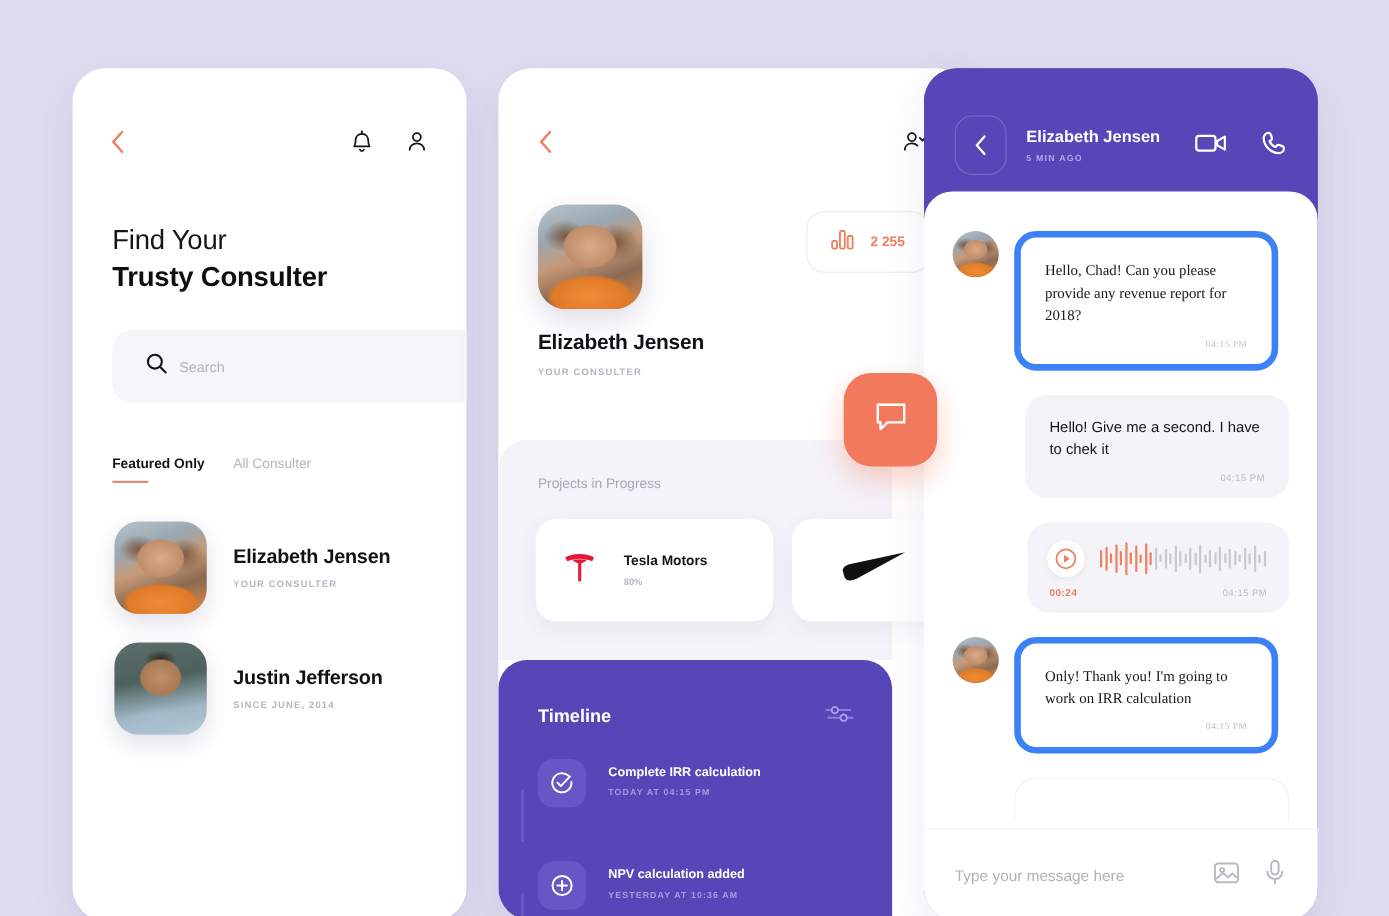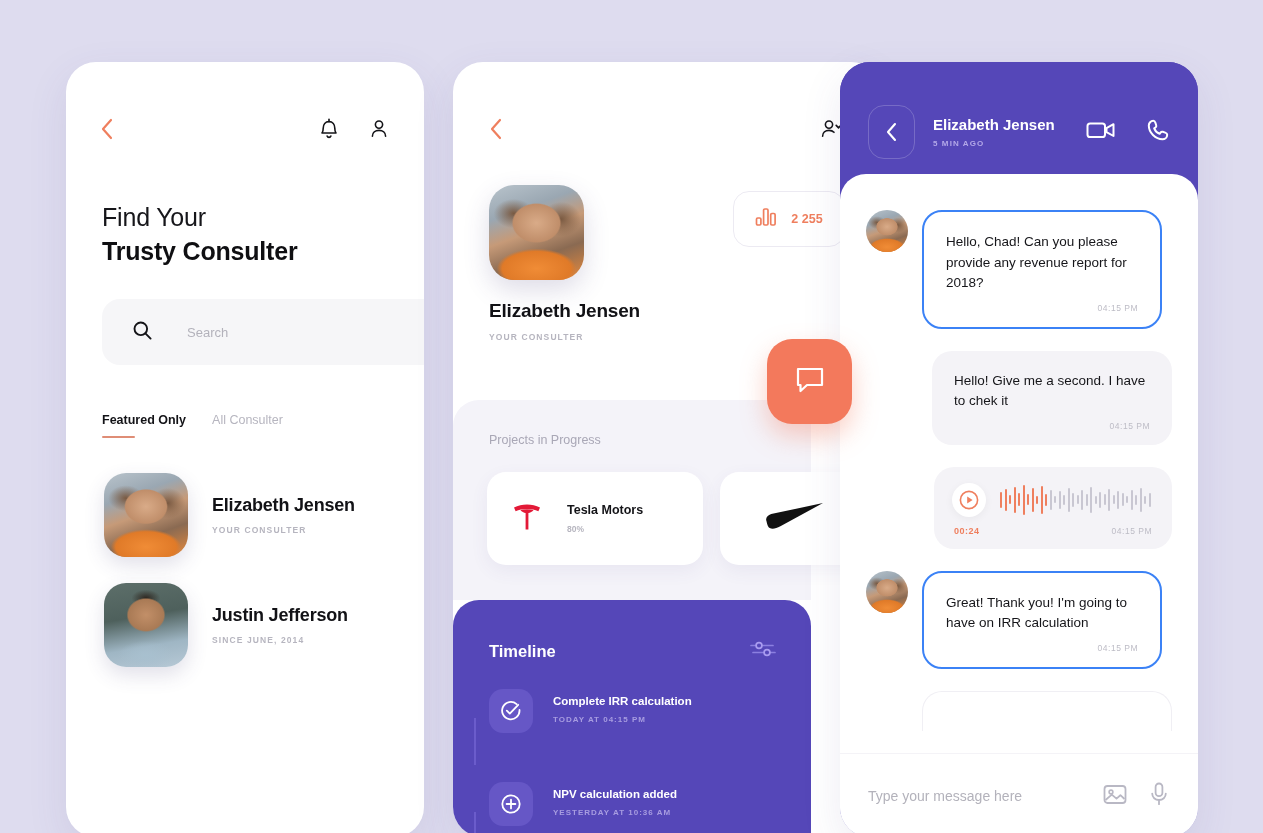--- a/index.html
+++ b/index.html
@@ -34,21 +34,21 @@
   .p1-heading { padding: 58px 36px 0 36px; }
   .p1-heading .line1 { font-size: 25px; color: #16161a; font-weight: 400; letter-spacing: -0.2px; }
   .p1-heading .line2 { font-size: 25px; color: #0f0f12; font-weight: 700; letter-spacing: -0.2px; margin-top: 5px; }
 
   .search-box {
     margin: 33px 0 0 36px;
     height: 66px;
     background: #f6f6f8;
     border-radius: 18px;
     display: flex; align-items: center;
-    padding-left: 30px; gap: 34px;
+    padding-left: 30px; gap: 10px;
     width: 340px;
   }
   .search-placeholder { font-size: 13px; color: #b3b2bb; }
 
   .tabs { display: flex; gap: 26px; padding: 48px 0 0 36px; align-items: flex-start; }
   .tab { font-size: 12.5px; position: relative; padding-bottom: 11px; }
   .tab.active { color: #131317; font-weight: 700; }
   .tab.inactive { color: #b6b5bf; font-weight: 400; }
   .tab.active::after {
     content:""; position:absolute; left:0; bottom:0; width: 33px; height: 2.5px;
@@ -150,21 +150,21 @@
     background: #fff; border-radius: 26px 26px 26px 26px;
     padding: 36px 26px 0 26px;
     overflow: hidden;
   }
   .msg-row { display: flex; gap: 14px; align-items: flex-start; margin-bottom: 22px; }
   .msg-avatar { width: 42px; height: 42px; border-radius: 50%; overflow: hidden; flex: 0 0 auto; position: relative; }
   .bubble {
     border-radius: 20px; padding: 20px 22px 14px 22px; position: relative;
     max-width: 240px;
   }
-  .bubble.incoming { background: #fff; border: 2px solid #3b82f6; }
+  .bubble.incoming { background: #fff; border: 6px solid #3b82f6; font-family: Liberation Serif, serif; }
   .bubble.outgoing { background: #f4f3f7; }
   .bubble-text { font-size: 13.5px; color: #16161a; line-height: 1.52; }
   .bubble-time { font-size: 8.5px; color: #bdbcc6; text-align: right; margin-top: 9px; letter-spacing: 0.5px; }
   .row-right { justify-content: flex-end; padding-left: 56px; }
 
   .voice-bubble {
     background: #f4f3f7; border-radius: 20px; padding: 16px 20px 13px 18px;
     display: flex; flex-direction: column; width: 238px;
   }
   .voice-main { display: flex; align-items: center; gap: 14px; }
@@ -488,21 +488,21 @@
           <div class="voice-meta">
             <span class="voice-dur">00:24</span>
             <span class="voice-time">04:15 PM</span>
           </div>
         </div>
       </div>
 
       <div class="msg-row">
         <div class="msg-avatar ph-eliz"></div>
         <div class="bubble incoming">
-          <div class="bubble-text">Great! Thank you! I'm going to have on IRR calculation</div>
+          <div class="bubble-text">Only! Thank you! I'm going to work on IRR calculation</div>
           <div class="bubble-time">04:15 PM</div>
         </div>
       </div>
 
       <div class="partial-bubble"></div>
 
       <div class="chat-input">
         <span class="chat-input-ph">Type your message here</span>
         <span>
           <svg width="26" height="24" viewBox="0 0 26 24" fill="none">

